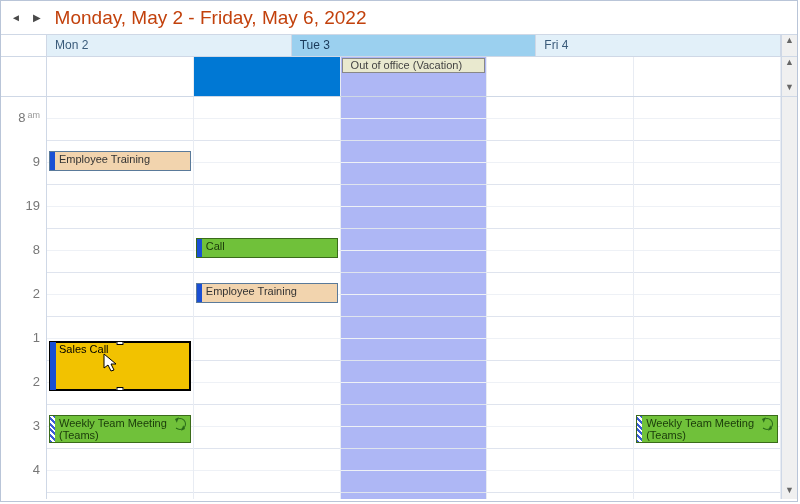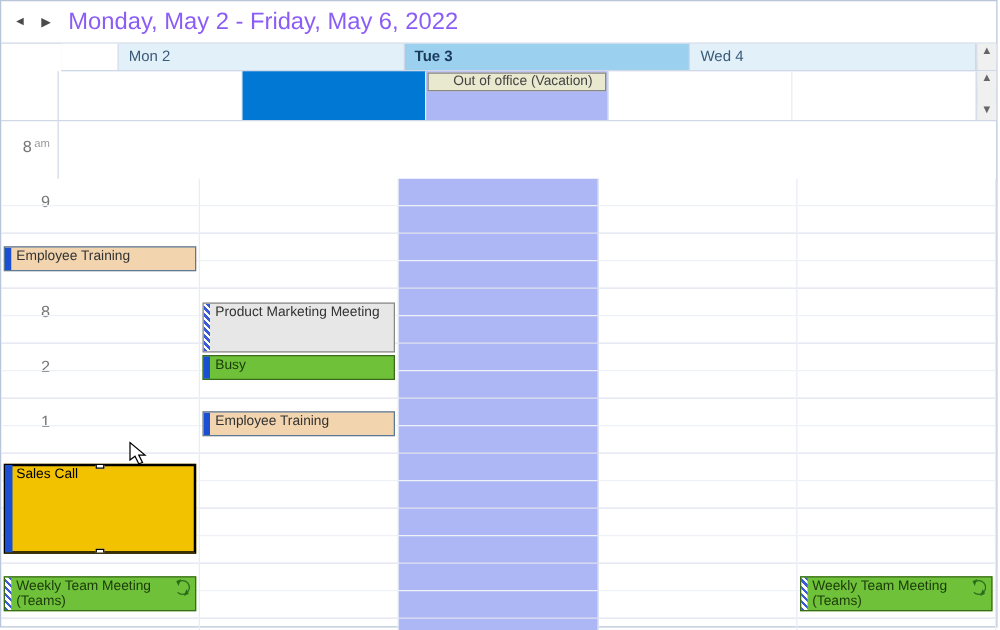--- a/index.html
+++ b/index.html
@@ -31,46 +31,45 @@
     margin-right: 10px;
   }
   .arrow {
     font-size: 10px;
     color: #4a4a4a;
     cursor: pointer;
     padding: 2px 4px;
   }
   .title {
     font-size: 19px;
-    color: #8b5cf6;
+    color: #c2410c;
     font-weight: 400;
   }
   .day-header-row {
     height: 22px;
     display: flex;
     background: #e2f0f9;
     border-bottom: 1px solid #cfd8e6;
-    margin-left: 48px;
   }
   .time-gutter-head {
     width: 46px;
     flex: 0 0 46px;
     background: #fff;
     border-right: 1px solid #cfd8e6;
   }
   .day-head {
     flex: 1;
     padding: 3px 8px;
     color: #3a5b7a;
     border-right: 1px solid #cfd8e6;
     cursor: pointer;
   }
   .day-head.selected {
     background: #9bd0ef;
-    font-weight: bold;
+    font-weight: normal;
     color: #1a3a5a;
   }
   .scroll-gutter-head {
     width: 16px;
     flex: 0 0 16px;
     background: #f0f0f0;
     border-left: 1px solid #cfd8e6;
     position: relative;
   }
   .allday-row {
@@ -99,32 +98,31 @@
     flex: 0 0 16px;
     background: #f0f0f0;
     border-left: 1px solid #cfd8e6;
     position: relative;
   }
   .allday-event {
     position: absolute;
     left: 1px; right: 1px; top: 1px;
     height: 15px;
     font-size: 11px;
-    padding: 0 20px;
+    padding: 0 8px;
     border: 1px solid #888;
     background: #e9e9cf;
     color: #444;
     white-space: nowrap;
     overflow: hidden;
   }
   .grid {
     position: relative;
     display: flex;
     height: 402px;
-    flex-direction: column;
   }
   .time-gutter {
     width: 46px;
     flex: 0 0 46px;
     border-right: 1px solid #cfd8e6;
     position: relative;
   }
   .hour-label {
     position: absolute;
     right: 6px;
@@ -271,21 +269,21 @@
       <span class="arrow">◄</span>
       <span class="arrow">▶</span>
     </div>
     <span class="title">Monday, May 2 - Friday, May 6, 2022</span>
   </div>
 
   <div class="day-header-row">
     <div class="time-gutter-head"></div>
     <div class="day-head">Mon 2</div>
     <div class="day-head selected">Tue 3</div>
-    <div class="day-head">Wed 4</div>
+    <div class="day-head">Fri 4</div>
     <div class="scroll-gutter-head">
       <div class="scroll-btn" style="top:0">▲</div>
     </div>
   </div>
 
   <div class="allday-row">
     <div class="allday-gutter"></div>
     <div class="allday-cell"></div>
     <div class="allday-cell selected"></div>
     <div class="allday-cell vacation">
@@ -332,21 +330,21 @@
         <div class="slot"></div>
           <div class="slot hour"></div>
         <div class="slot"></div>
           <div class="slot hour"></div>
 
         <div class="appt tan" style="top:54px;left:2px;right:2px;height:20px">
           <span class="bar"></span>
             <span class="txt">Employee Training</span>
         </div>
 
-        <div class="appt gold selected" style="top:228px;left:2px;right:2px;height:72px">
+        <div class="appt gold selected" style="top:244px;left:2px;right:2px;height:50px">
           <span class="bar"></span>
             <span class="txt">Sales Call</span>
           <span class="handle top"></span>
           <span class="handle bot"></span>
         </div>
 
         <div class="appt green hatchbar" style="top:318px;left:2px;right:2px;height:28px">
           <span class="bar"></span>
             <span class="txt">Weekly Team Meeting (Teams)</span>
           <span class="recur-icon"></span>
@@ -366,27 +364,23 @@
           <div class="slot hour"></div>
         <div class="slot"></div>
           <div class="slot hour"></div>
         <div class="slot"></div>
           <div class="slot hour"></div>
         <div class="slot"></div>
           <div class="slot hour"></div>
         <div class="slot"></div>
           <div class="slot hour"></div>
 
-        <div class="appt grey" style="top:99px;left:2px;right:2px;height:40px">
-          <span class="bar"></span>
-            <span class="txt">Product Marketing Meeting</span>
-        </div>
         <div class="appt green" style="top:141px;left:2px;right:2px;height:20px">
           <span class="bar"></span>
-            <span class="txt">Busy</span>
+            <span class="txt">Call</span>
         </div>
         <div class="appt tan" style="top:186px;left:2px;right:2px;height:20px">
           <span class="bar"></span>
             <span class="txt">Employee Training</span>
         </div>
       </div>
 
       <div class="day-col vacation">
         <div class="slot"></div>
           <div class="slot hour"></div>

